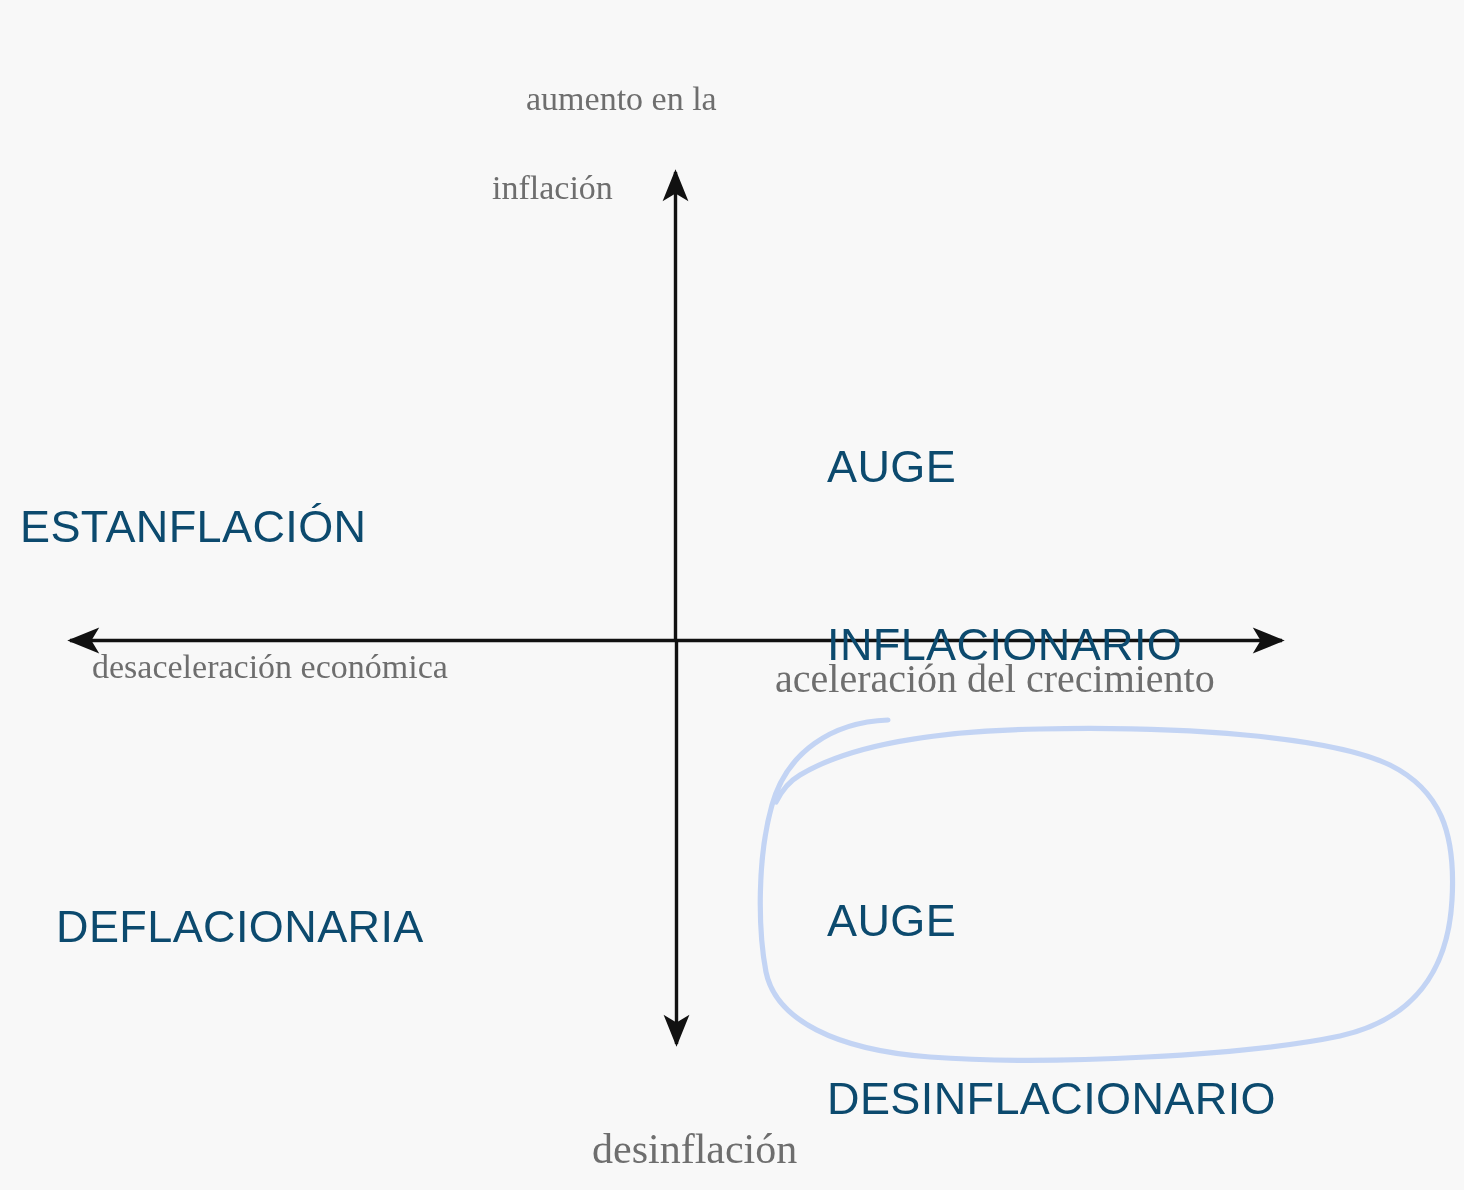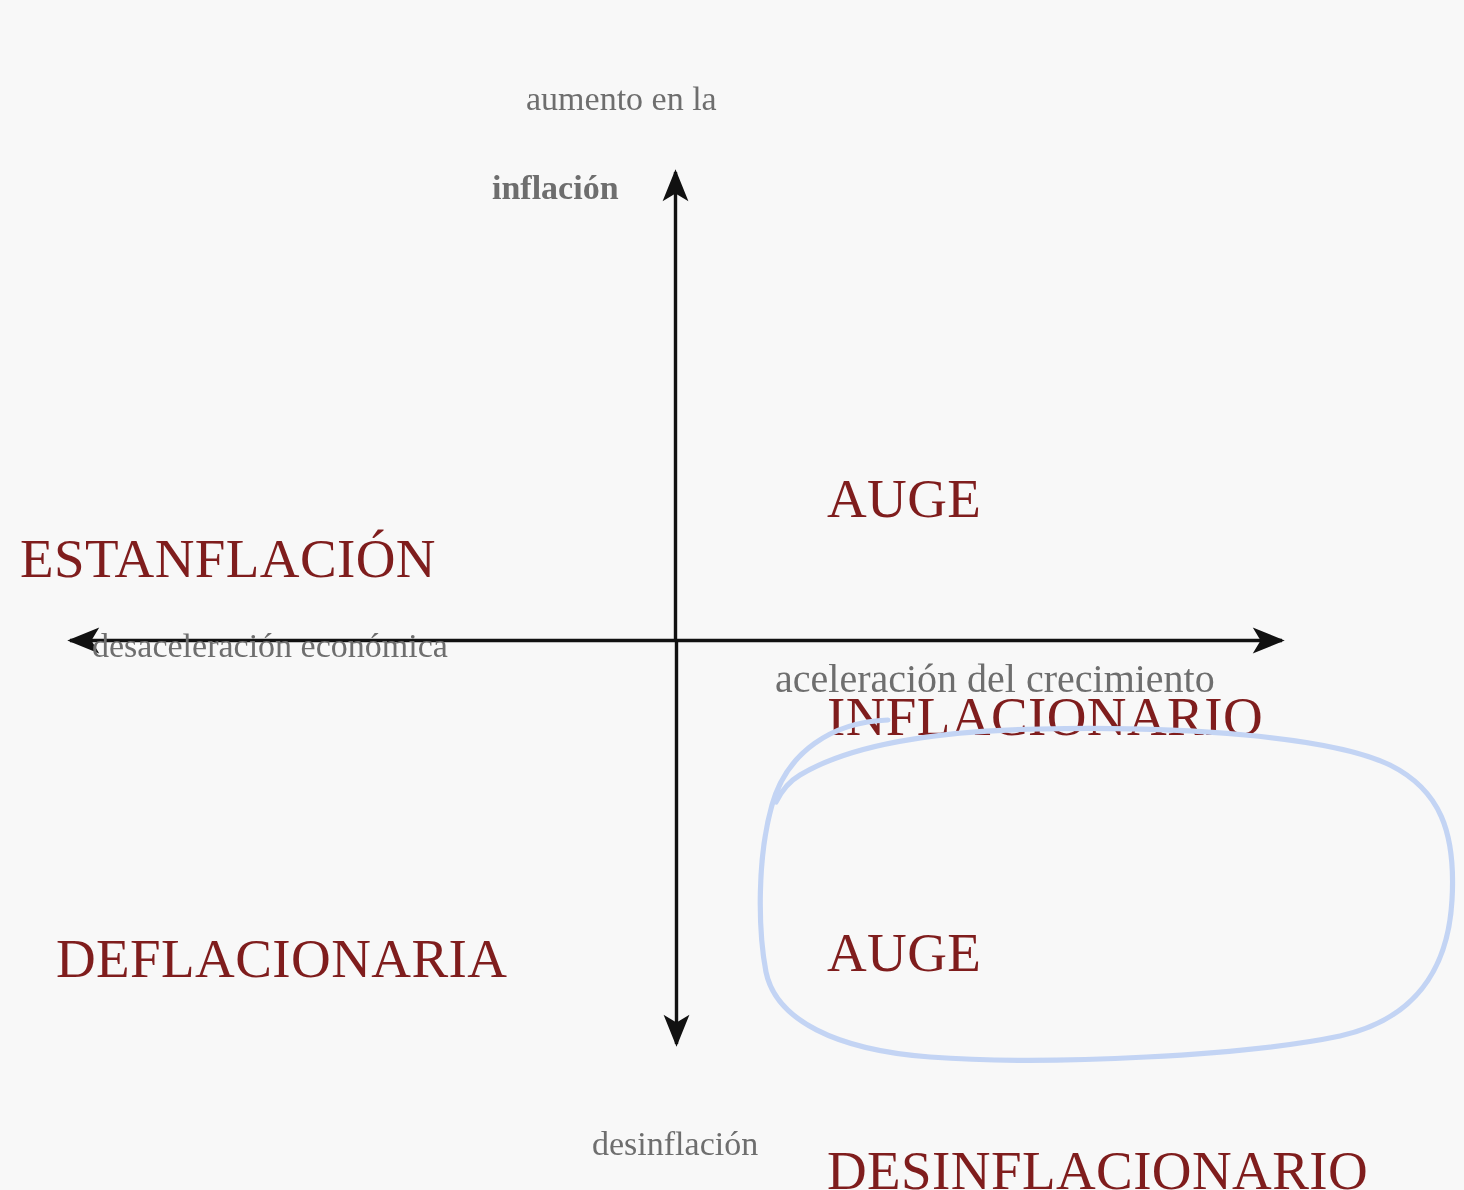--- a/index.html
+++ b/index.html
@@ -40,49 +40,48 @@
   }
 
   #label-top {
     left: 492px;
     top: 33px;
     font-size: 34px;
     text-align: left;
   }
   #label-top .line2 {
     display: block;
-    font-weight: bold;
   }
 
   #label-bottom {
     left: 592px;
     top: 1122px;
-    font-size: 34px;
+    font-size: 42px;
   }
 
   #label-left {
     left: 92px;
-    top: 624px;
+    top: 645px;
     font-size: 34px;
     text-align: right;
   }
 
   #label-right {
     left: 775px;
     top: 653px;
     font-size: 40px;
   }
 
   
   .quadrant {
     position: absolute;
-    color: #7f1d1d;
-    font-family: Liberation Serif, serif;
+    color: #0c4a6e;
+    font-family: Liberation Sans, sans-serif;
     font-weight: 300;
-    font-size: 55px;
+    font-size: 45px;
     letter-spacing: 0.4px;
     line-height: 1.32;
     white-space: pre;
   }
   .quadrant .line {
     display: block;
   }
 
   #quad-stagflation {
     left: 20px;

